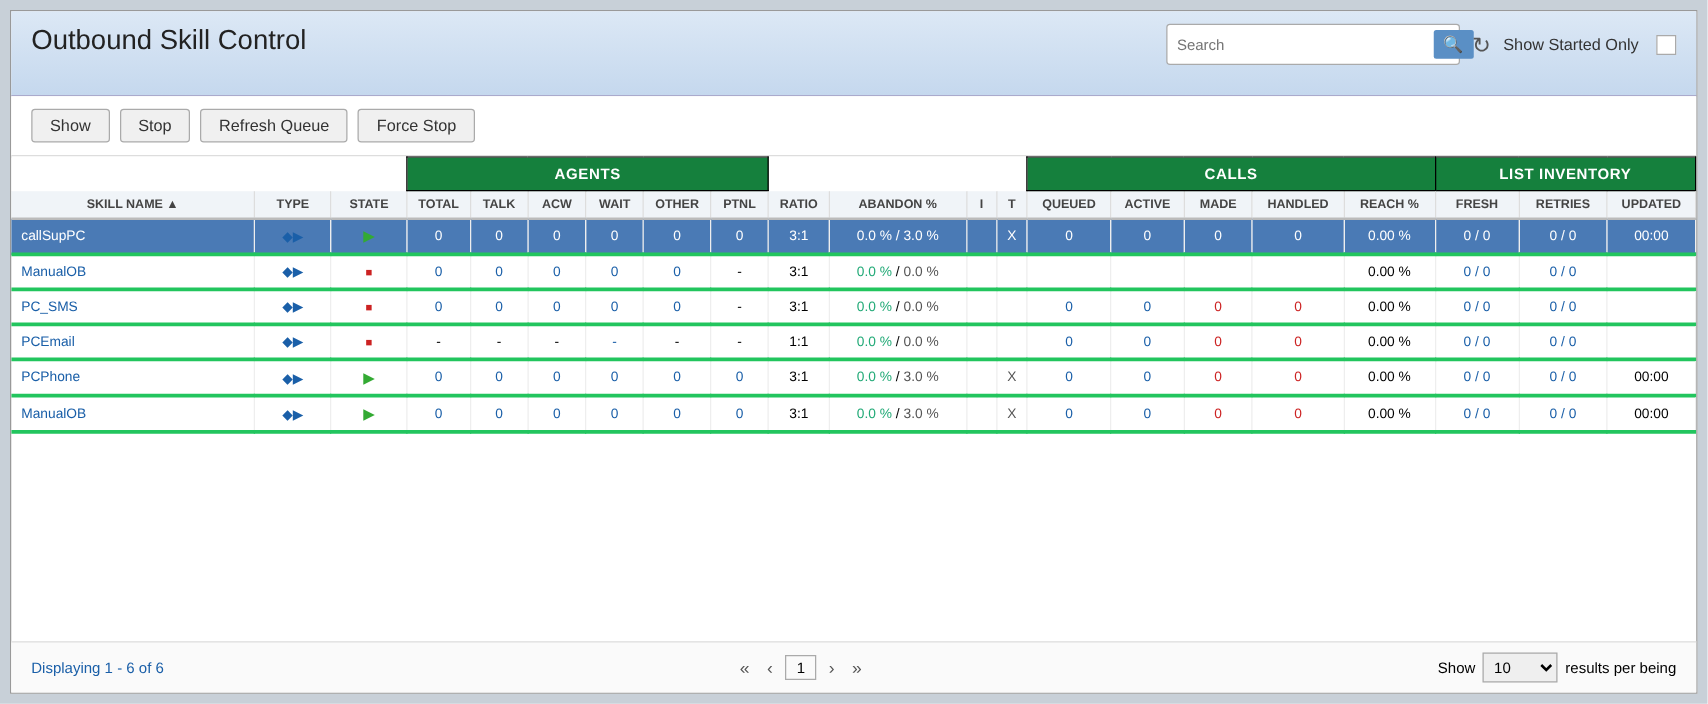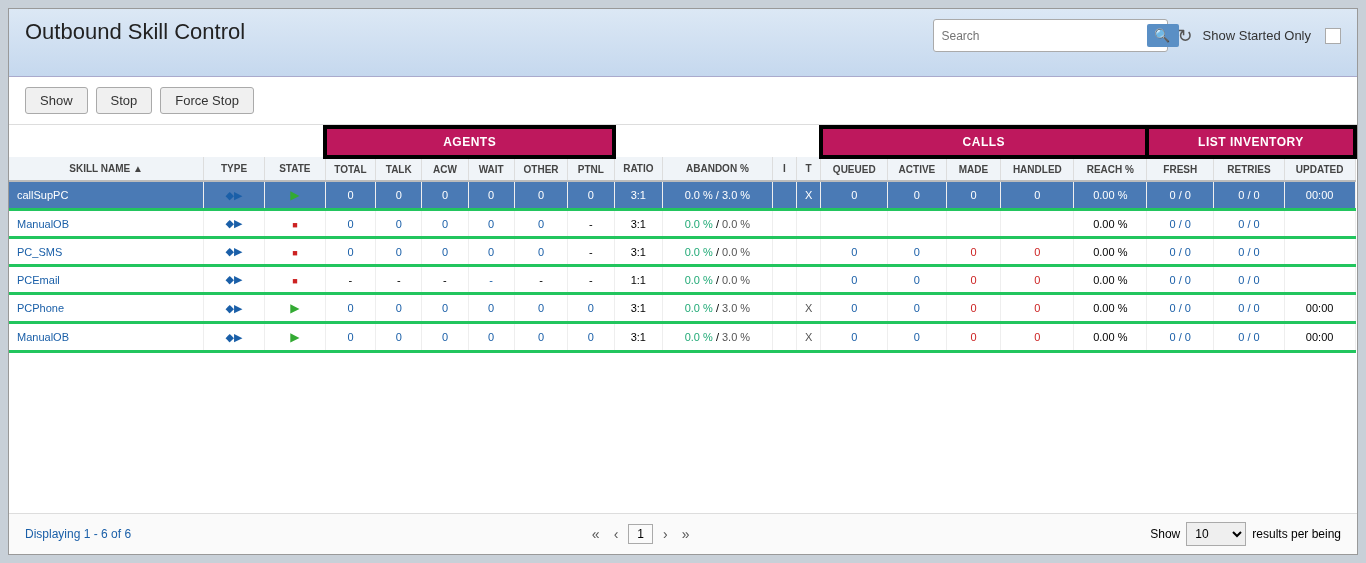--- a/index.html
+++ b/index.html
@@ -109,28 +109,28 @@
       overflow: auto;
       position: relative;
     }
     table {
       width: 100%;
       border-collapse: collapse;
       font-size: 11px;
     }
     
     .group-header th {
-      background: #be185d;
+      background: #15803d;
       color: #fff;
       text-align: center;
       padding: 6px 4px;
       font-size: 12px;
       font-weight: bold;
       letter-spacing: 0.5px;
-      border: 4px solid #000000;
+      border: 1px solid #000000;
     }
     .group-header th.empty {
       background: #fff;
       border: none;
     }
     
     .sub-header th {
       background: #f0f4f8;
       color: #444;
       font-size: 10px;
@@ -253,20 +253,21 @@
       </div>
       <button class="refresh-icon-btn">↻</button>
       <span class="show-started-label">Show Started Only</span>
       <span class="show-started-checkbox"></span>
     </div>
   </div>
 
   <div class="toolbar">
     <button class="toolbar-btn">Show</button>
     <button class="toolbar-btn">Stop</button>
+    <button class="toolbar-btn">Refresh Queue</button>
     <button class="toolbar-btn">Force Stop</button>
   </div>
 
   <div class="table-area">
     <table>
       <colgroup>
         <col class="col-skill">
           <col class="col-type">
           <col class="col-state">
         <col class="col-total">

